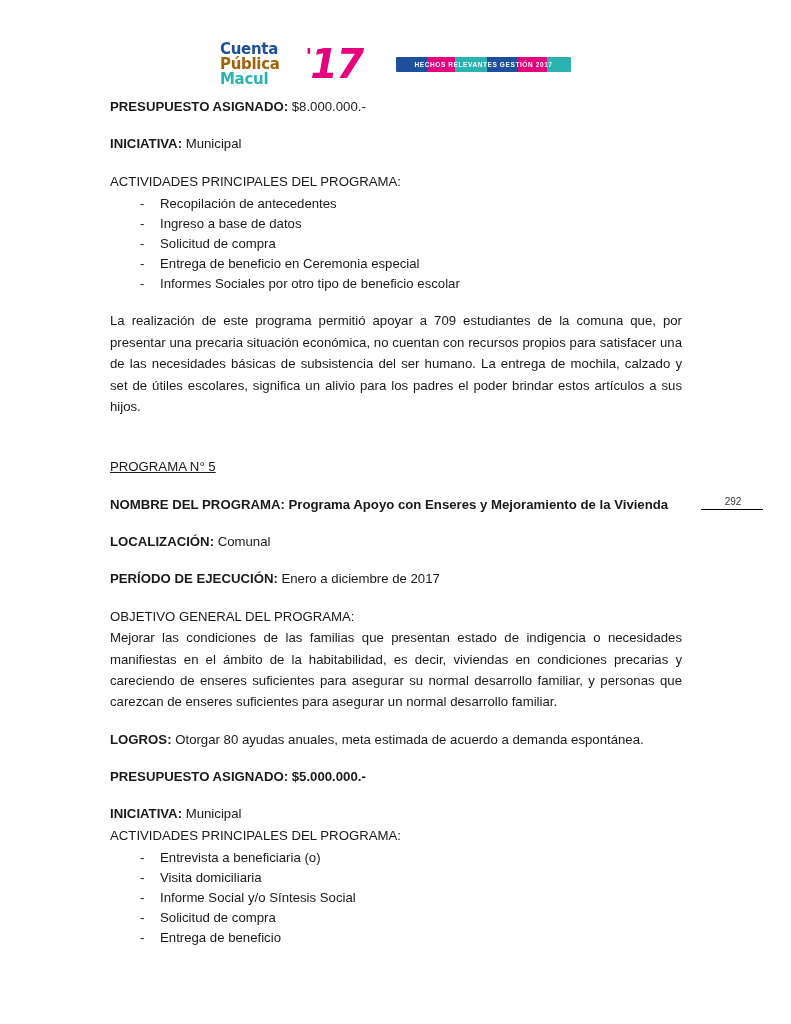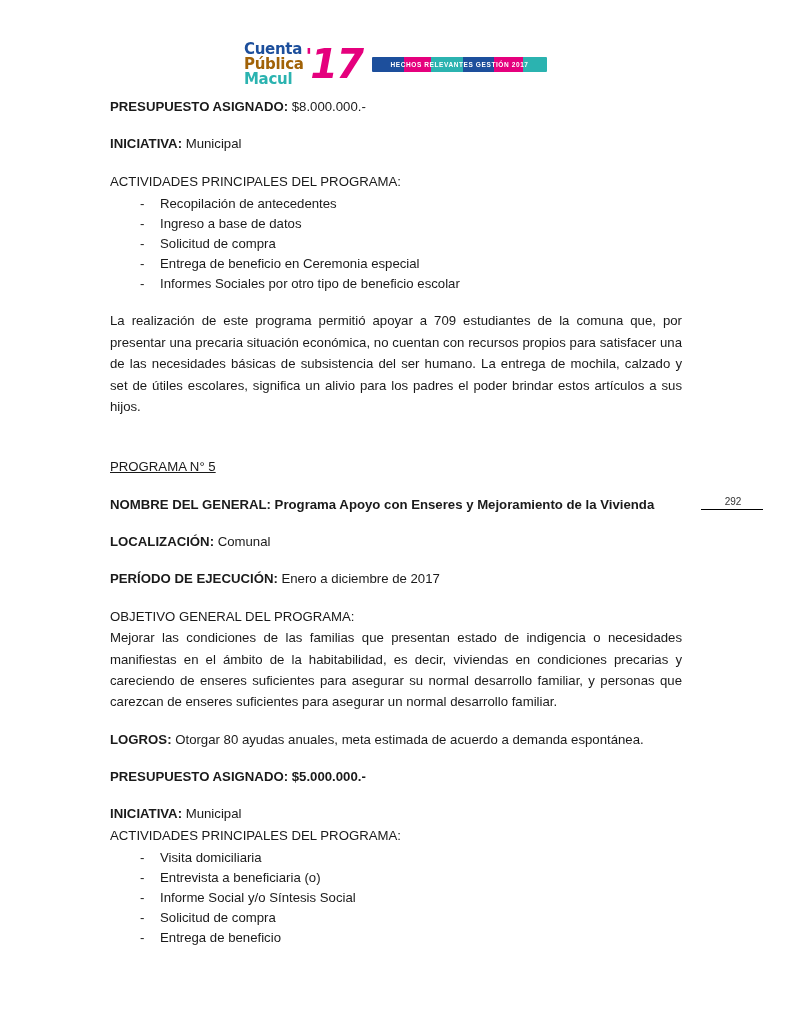--- a/index.html
+++ b/index.html
@@ -30,21 +30,21 @@
     left: 0;
     width: 791px;
     height: 56px;
     display: flex;
     justify-content: center;
     align-items: center;
   }
   .logo-wrap {
     display: flex;
     align-items: center;
-    gap: 0;
+    gap: 24px;
     margin-top: 36px;
   }
   .logo-text {
     display: flex;
     flex-direction: column;
     align-items: flex-start;
     line-height: 1.0;
   }
   .logo-line1 {
     font-family: "DejaVu Sans", sans-serif;
@@ -225,21 +225,21 @@
 
     <p class="para justified">La realización de este programa permitió apoyar a 709 estudiantes de la comuna que, por presentar una precaria situación económica, no cuentan con recursos propios para satisfacer una de las necesidades básicas de subsistencia del ser humano.  La entrega de mochila, calzado y set de útiles escolares, significa un alivio para los padres el poder brindar estos artículos a sus hijos.</p>
 
     <div class="gap-lg"></div>
     <div class="gap-sm"></div>
 
     <p class="para underline-bold">PROGRAMA N° 5</p>
 
     <div class="gap-md"></div>
 
-    <p class="para"><span class="label">NOMBRE DEL GENERAL:</span><span class="label"> Programa Apoyo con Enseres y Mejoramiento de la Vivienda</span></p>
+    <p class="para"><span class="label">NOMBRE DEL PROGRAMA:</span><span class="label"> Programa Apoyo con Enseres y Mejoramiento de la Vivienda</span></p>
 
     <div class="gap-md"></div>
 
     <p class="para"><span class="label">LOCALIZACIÓN:</span><span> Comunal</span></p>
 
     <div class="gap-md"></div>
 
     <p class="para"><span class="label">PERÍODO DE EJECUCIÓN:</span><span> Enero a diciembre de 2017</span></p>
 
     <div class="gap-md"></div>
@@ -253,21 +253,21 @@
 
     <div class="gap-md"></div>
 
     <p class="para"><span class="label">PRESUPUESTO ASIGNADO:</span><span class="label"> $5.000.000.-</span></p>
 
     <div class="gap-md"></div>
 
     <p class="para"><span class="label">INICIATIVA:</span><span> Municipal</span></p>
     <p class="para heading-bold">ACTIVIDADES PRINCIPALES DEL PROGRAMA:</p>
     <ul class="dash-list">
+      <li>Entrevista a beneficiaria (o)</li>
       <li>Visita domiciliaria</li>
-      <li>Entrevista a beneficiaria (o)</li>
       <li>Informe Social y/o Síntesis Social</li>
       <li>Solicitud de compra</li>
       <li>Entrega de beneficio</li>
     </ul>
 
   </div>
 </div>
 
 </body></html>

